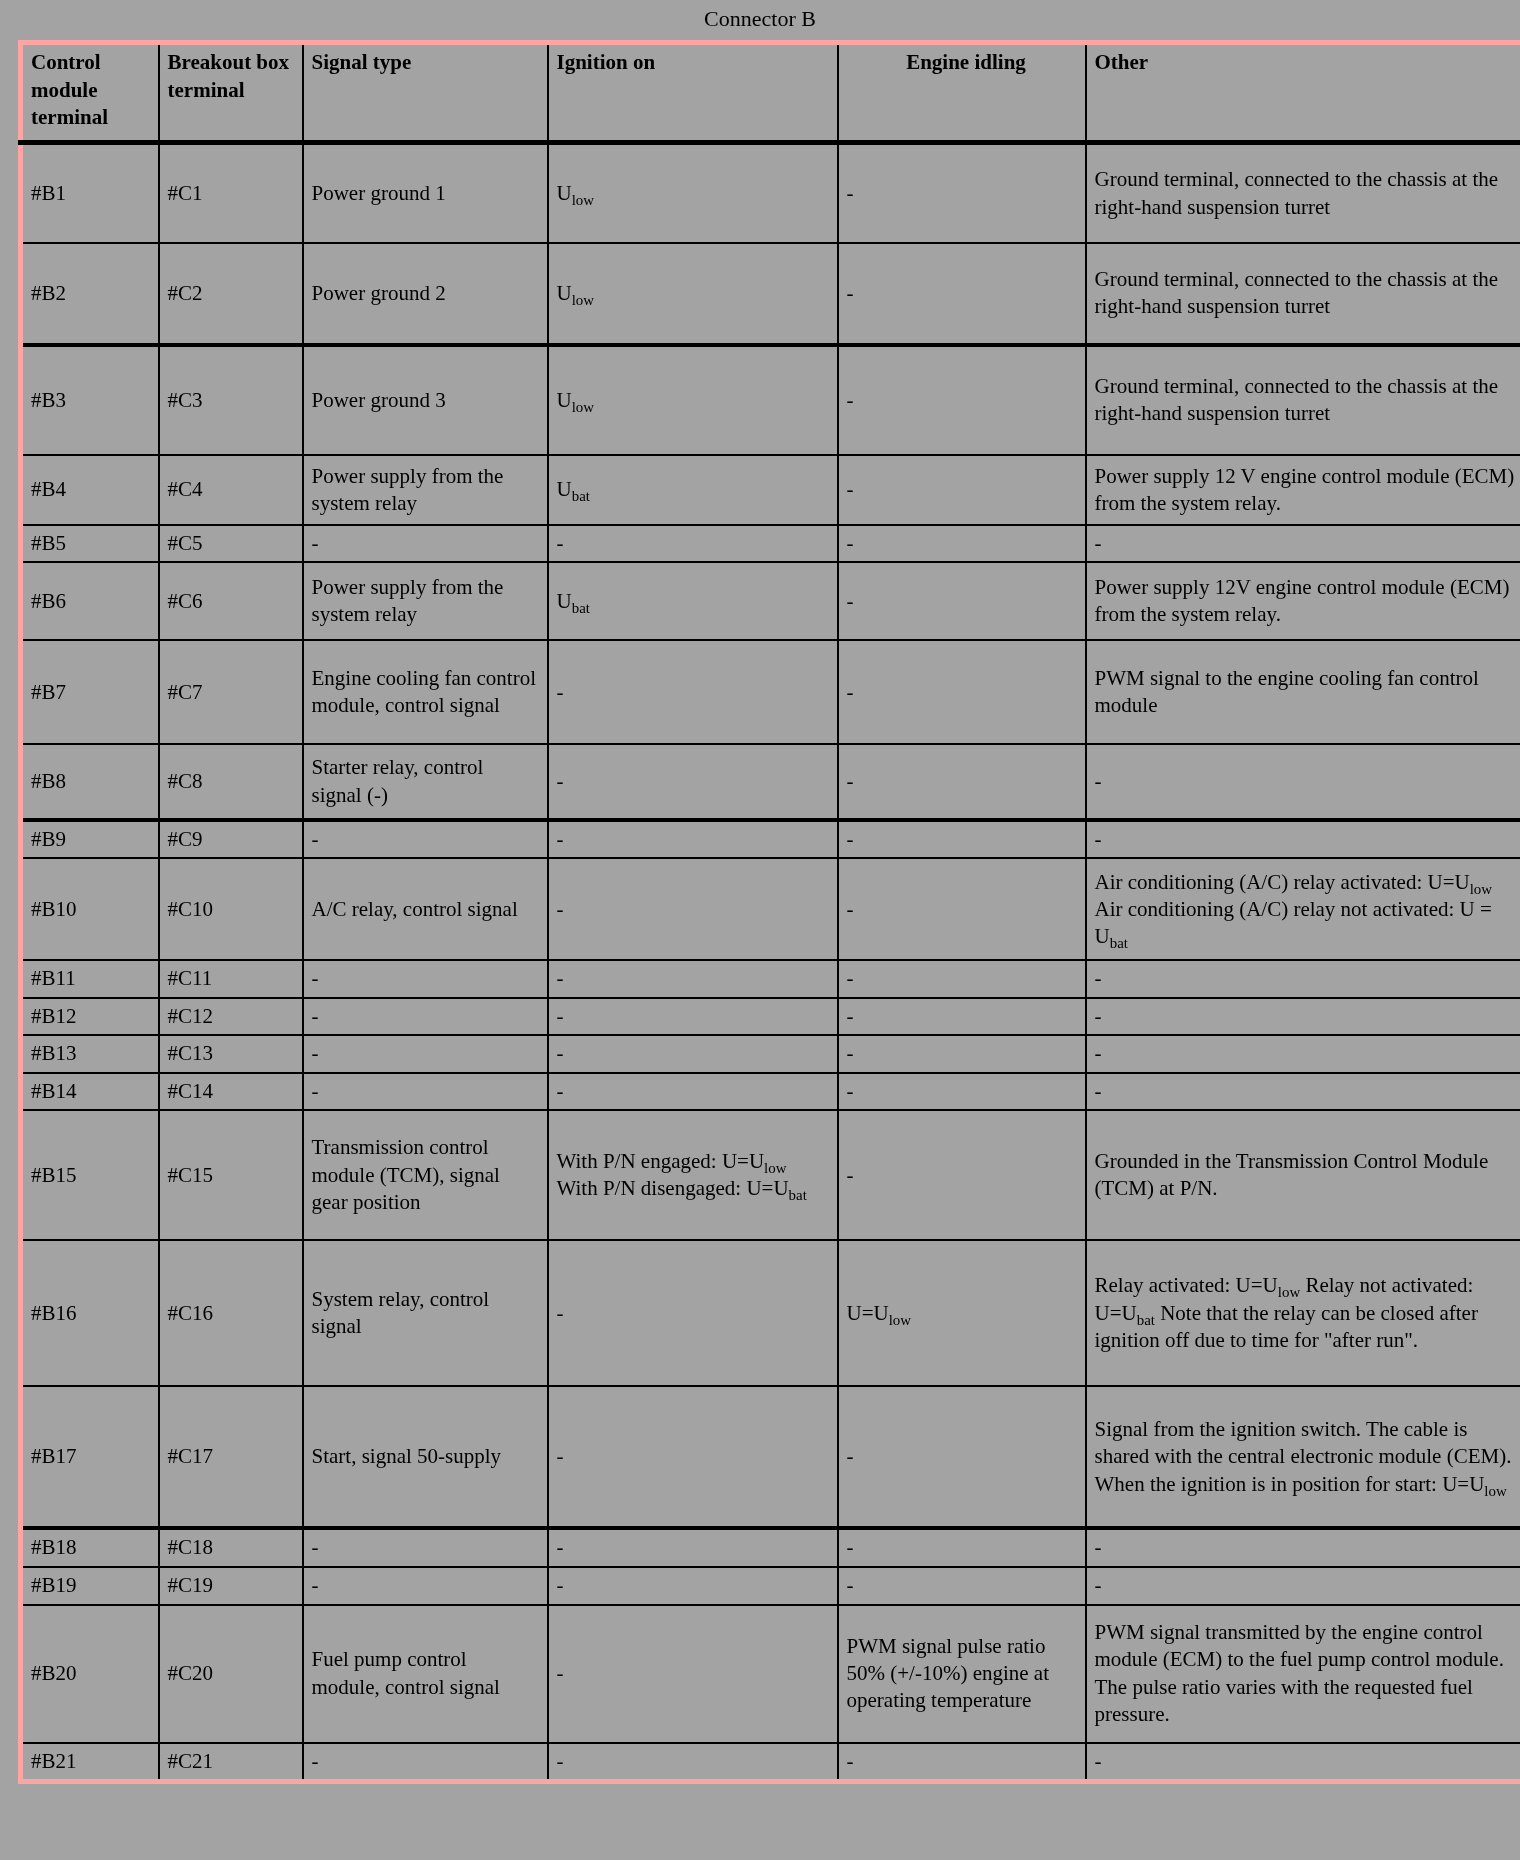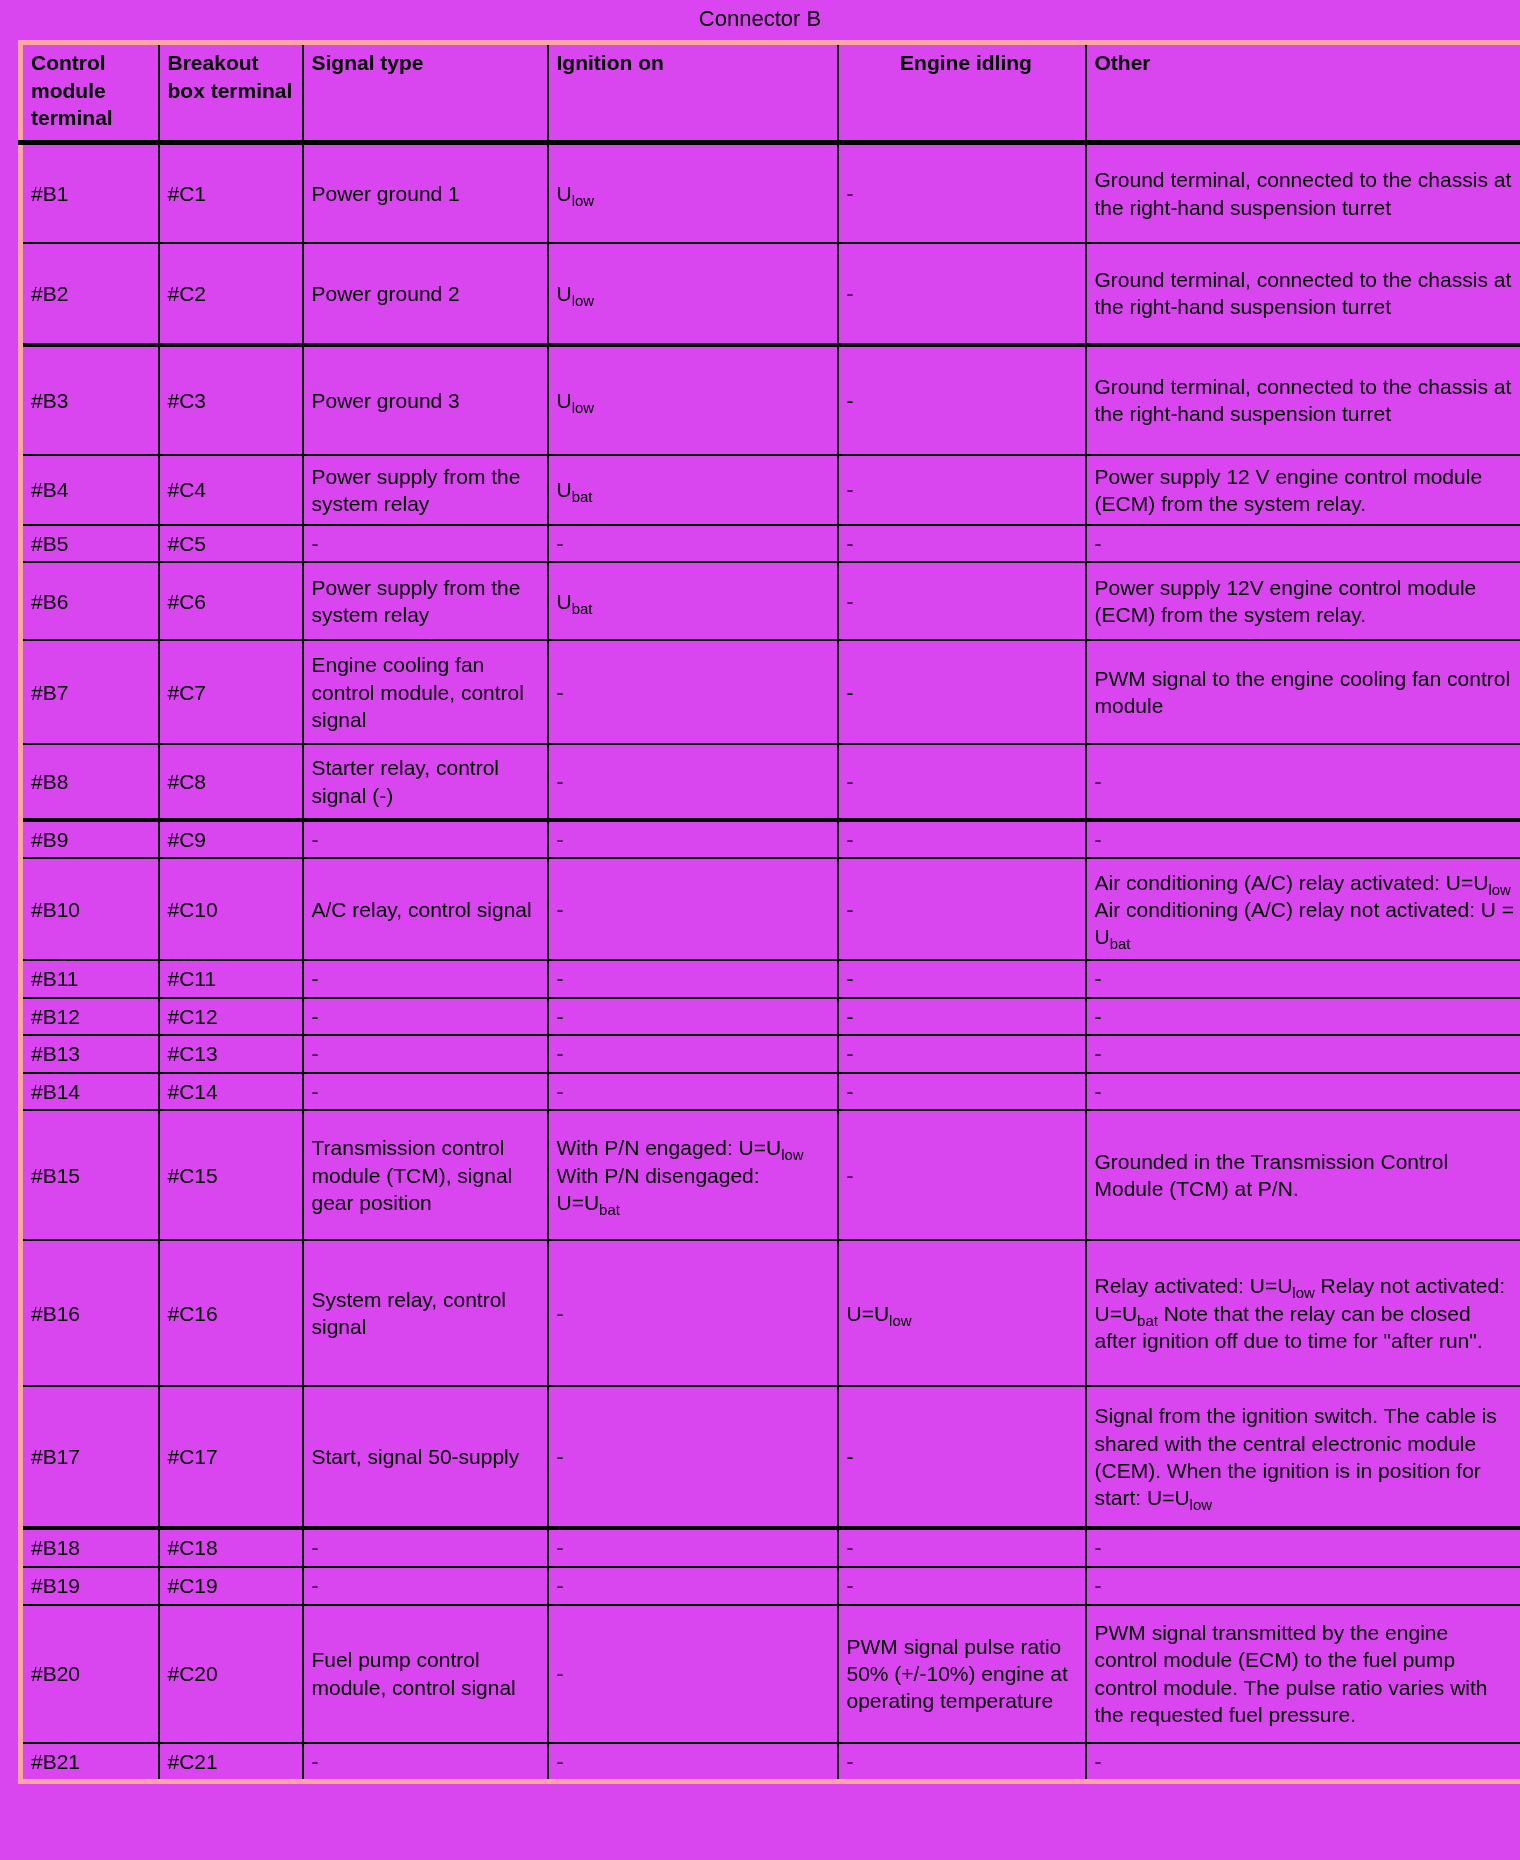--- a/index.html
+++ b/index.html
@@ -7,21 +7,22 @@
     padding: 0;
     background: #ffffff;
     color: #000000;
     font-family: "Liberation Sans", "DejaVu Sans", sans-serif;
   }
   .page {
     width: 1520px;
     min-height: 1860px;
     box-sizing: border-box;
     padding-top: 6px;
-    background: #d946ef;
+    background: #a3a3a3;
+    font-family: Liberation Serif, serif;
   }
   .doc-title {
     width: 1506px;
     margin: 0 auto 8px auto;
     text-align: center;
     font-size: 22px;
     font-weight: 400;
     line-height: 1.2;
   }
   table.pinout {

